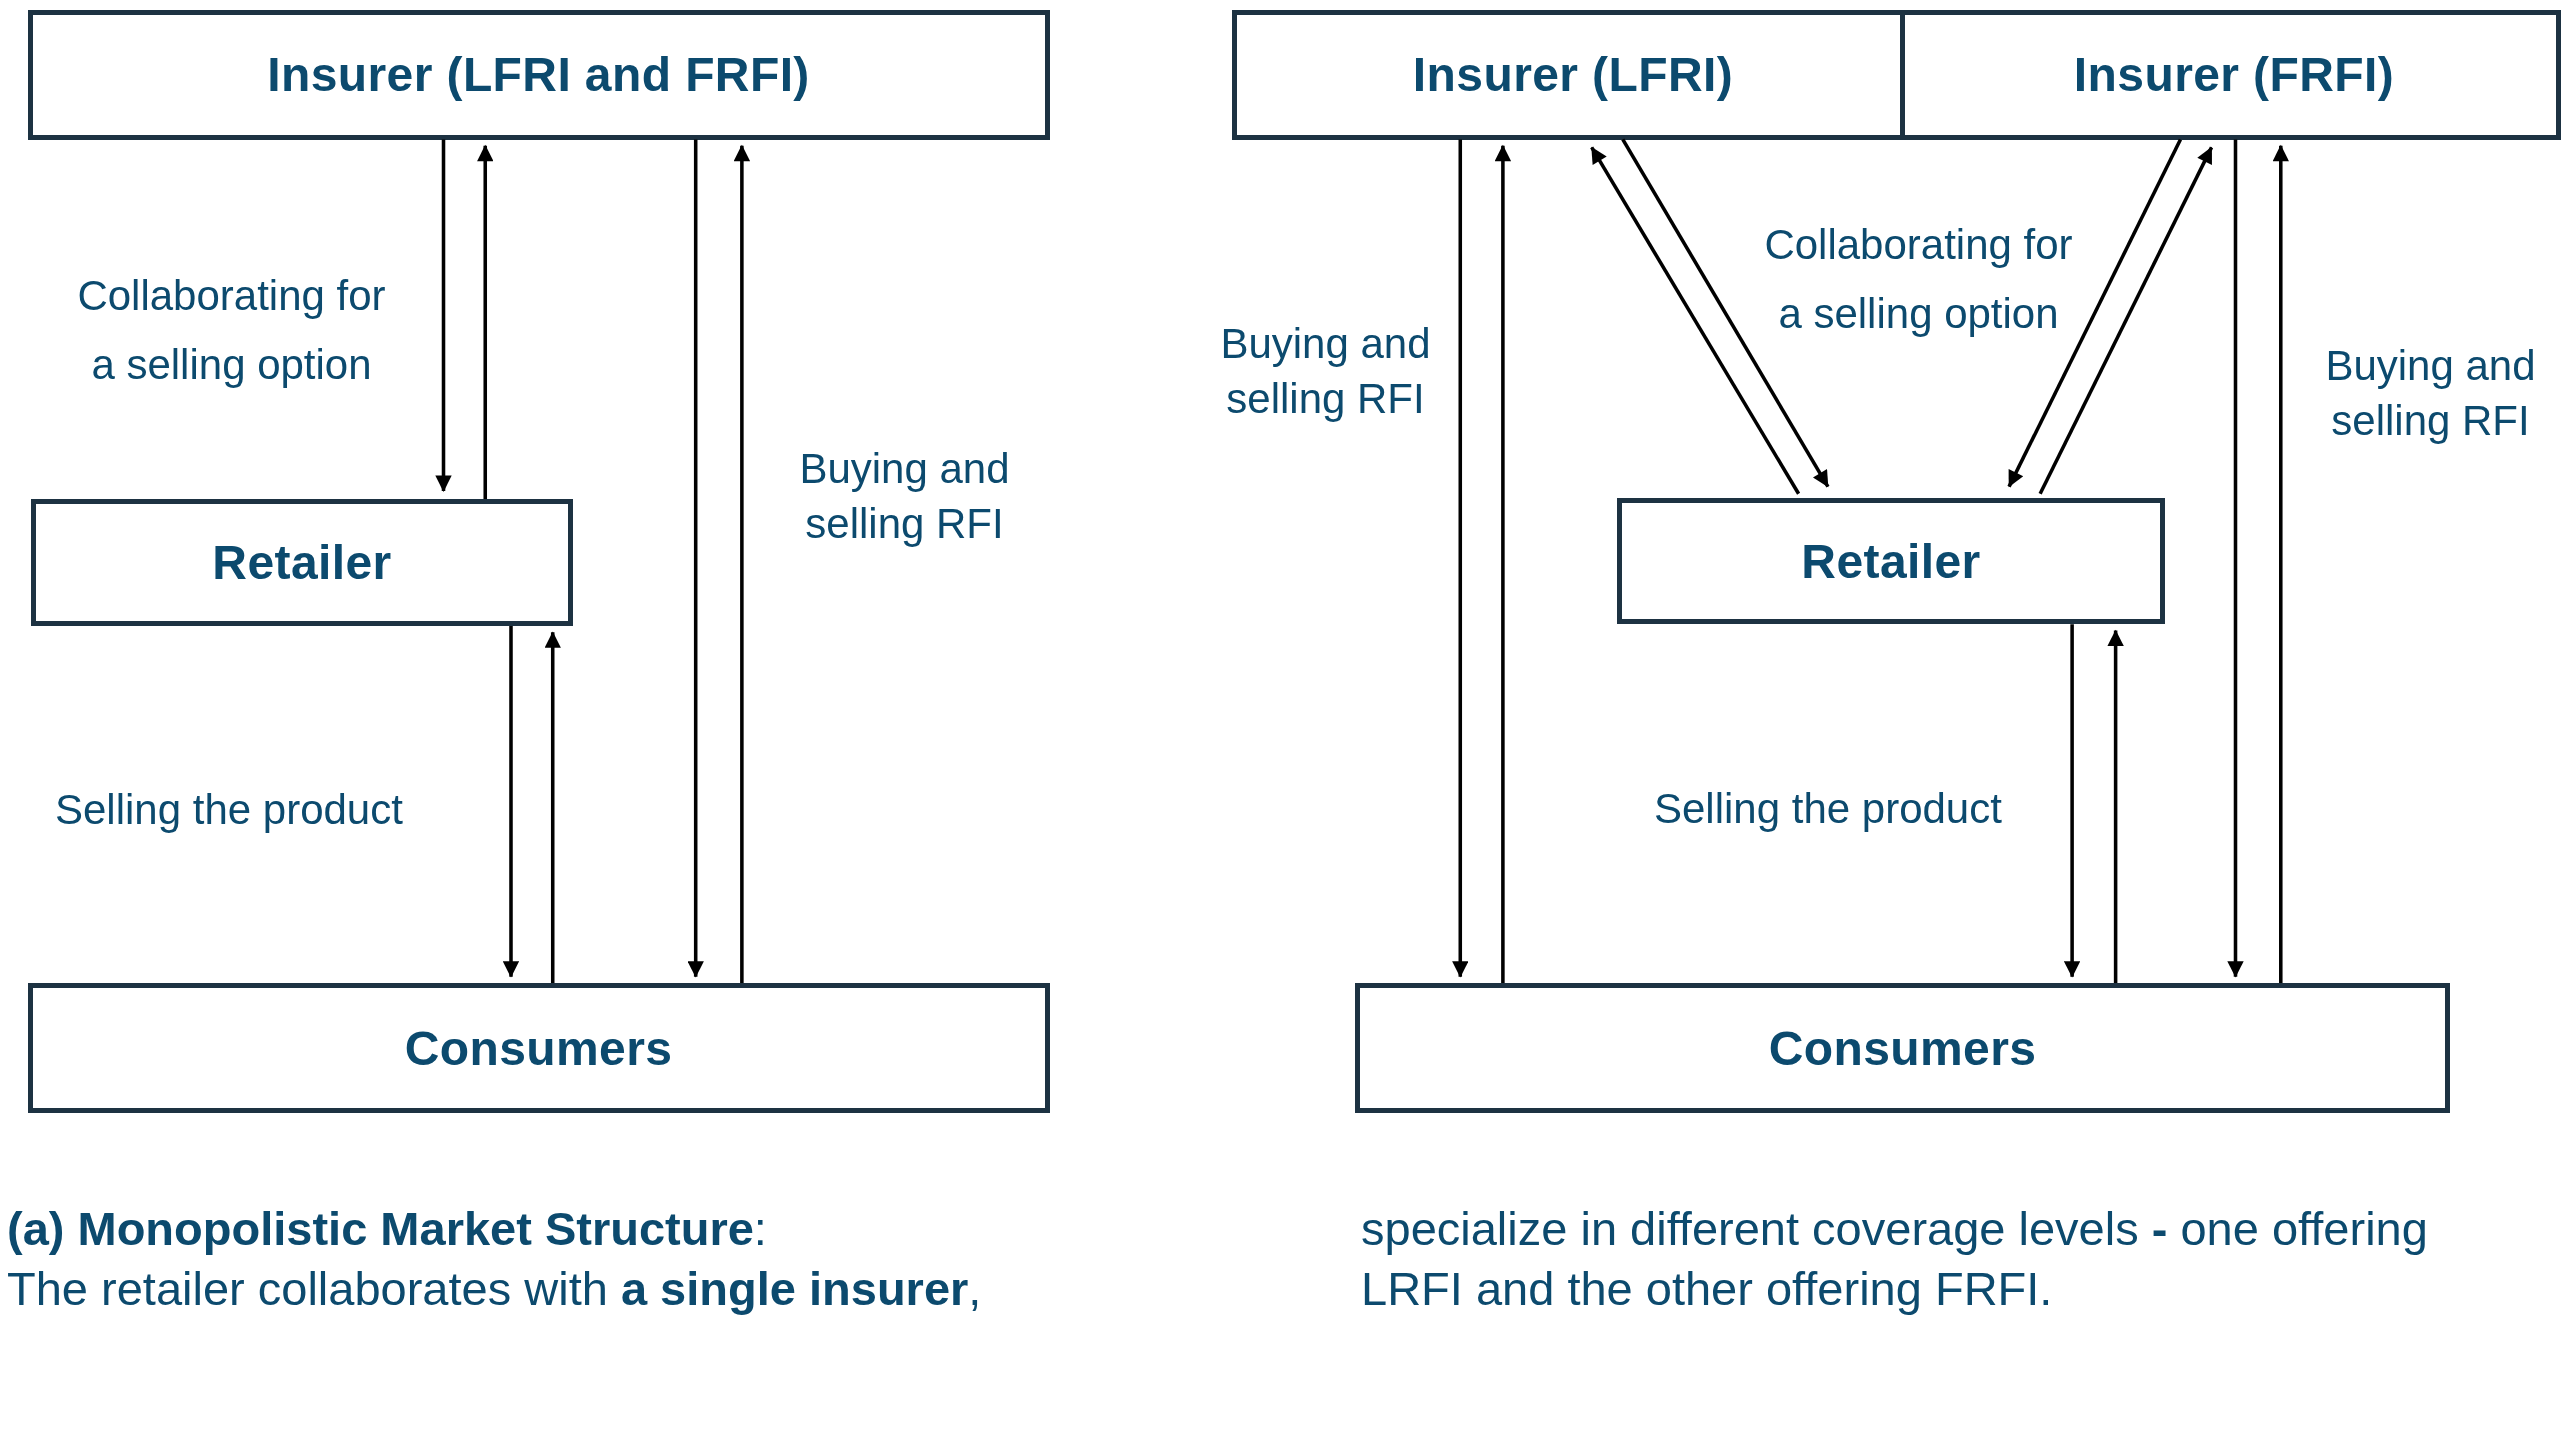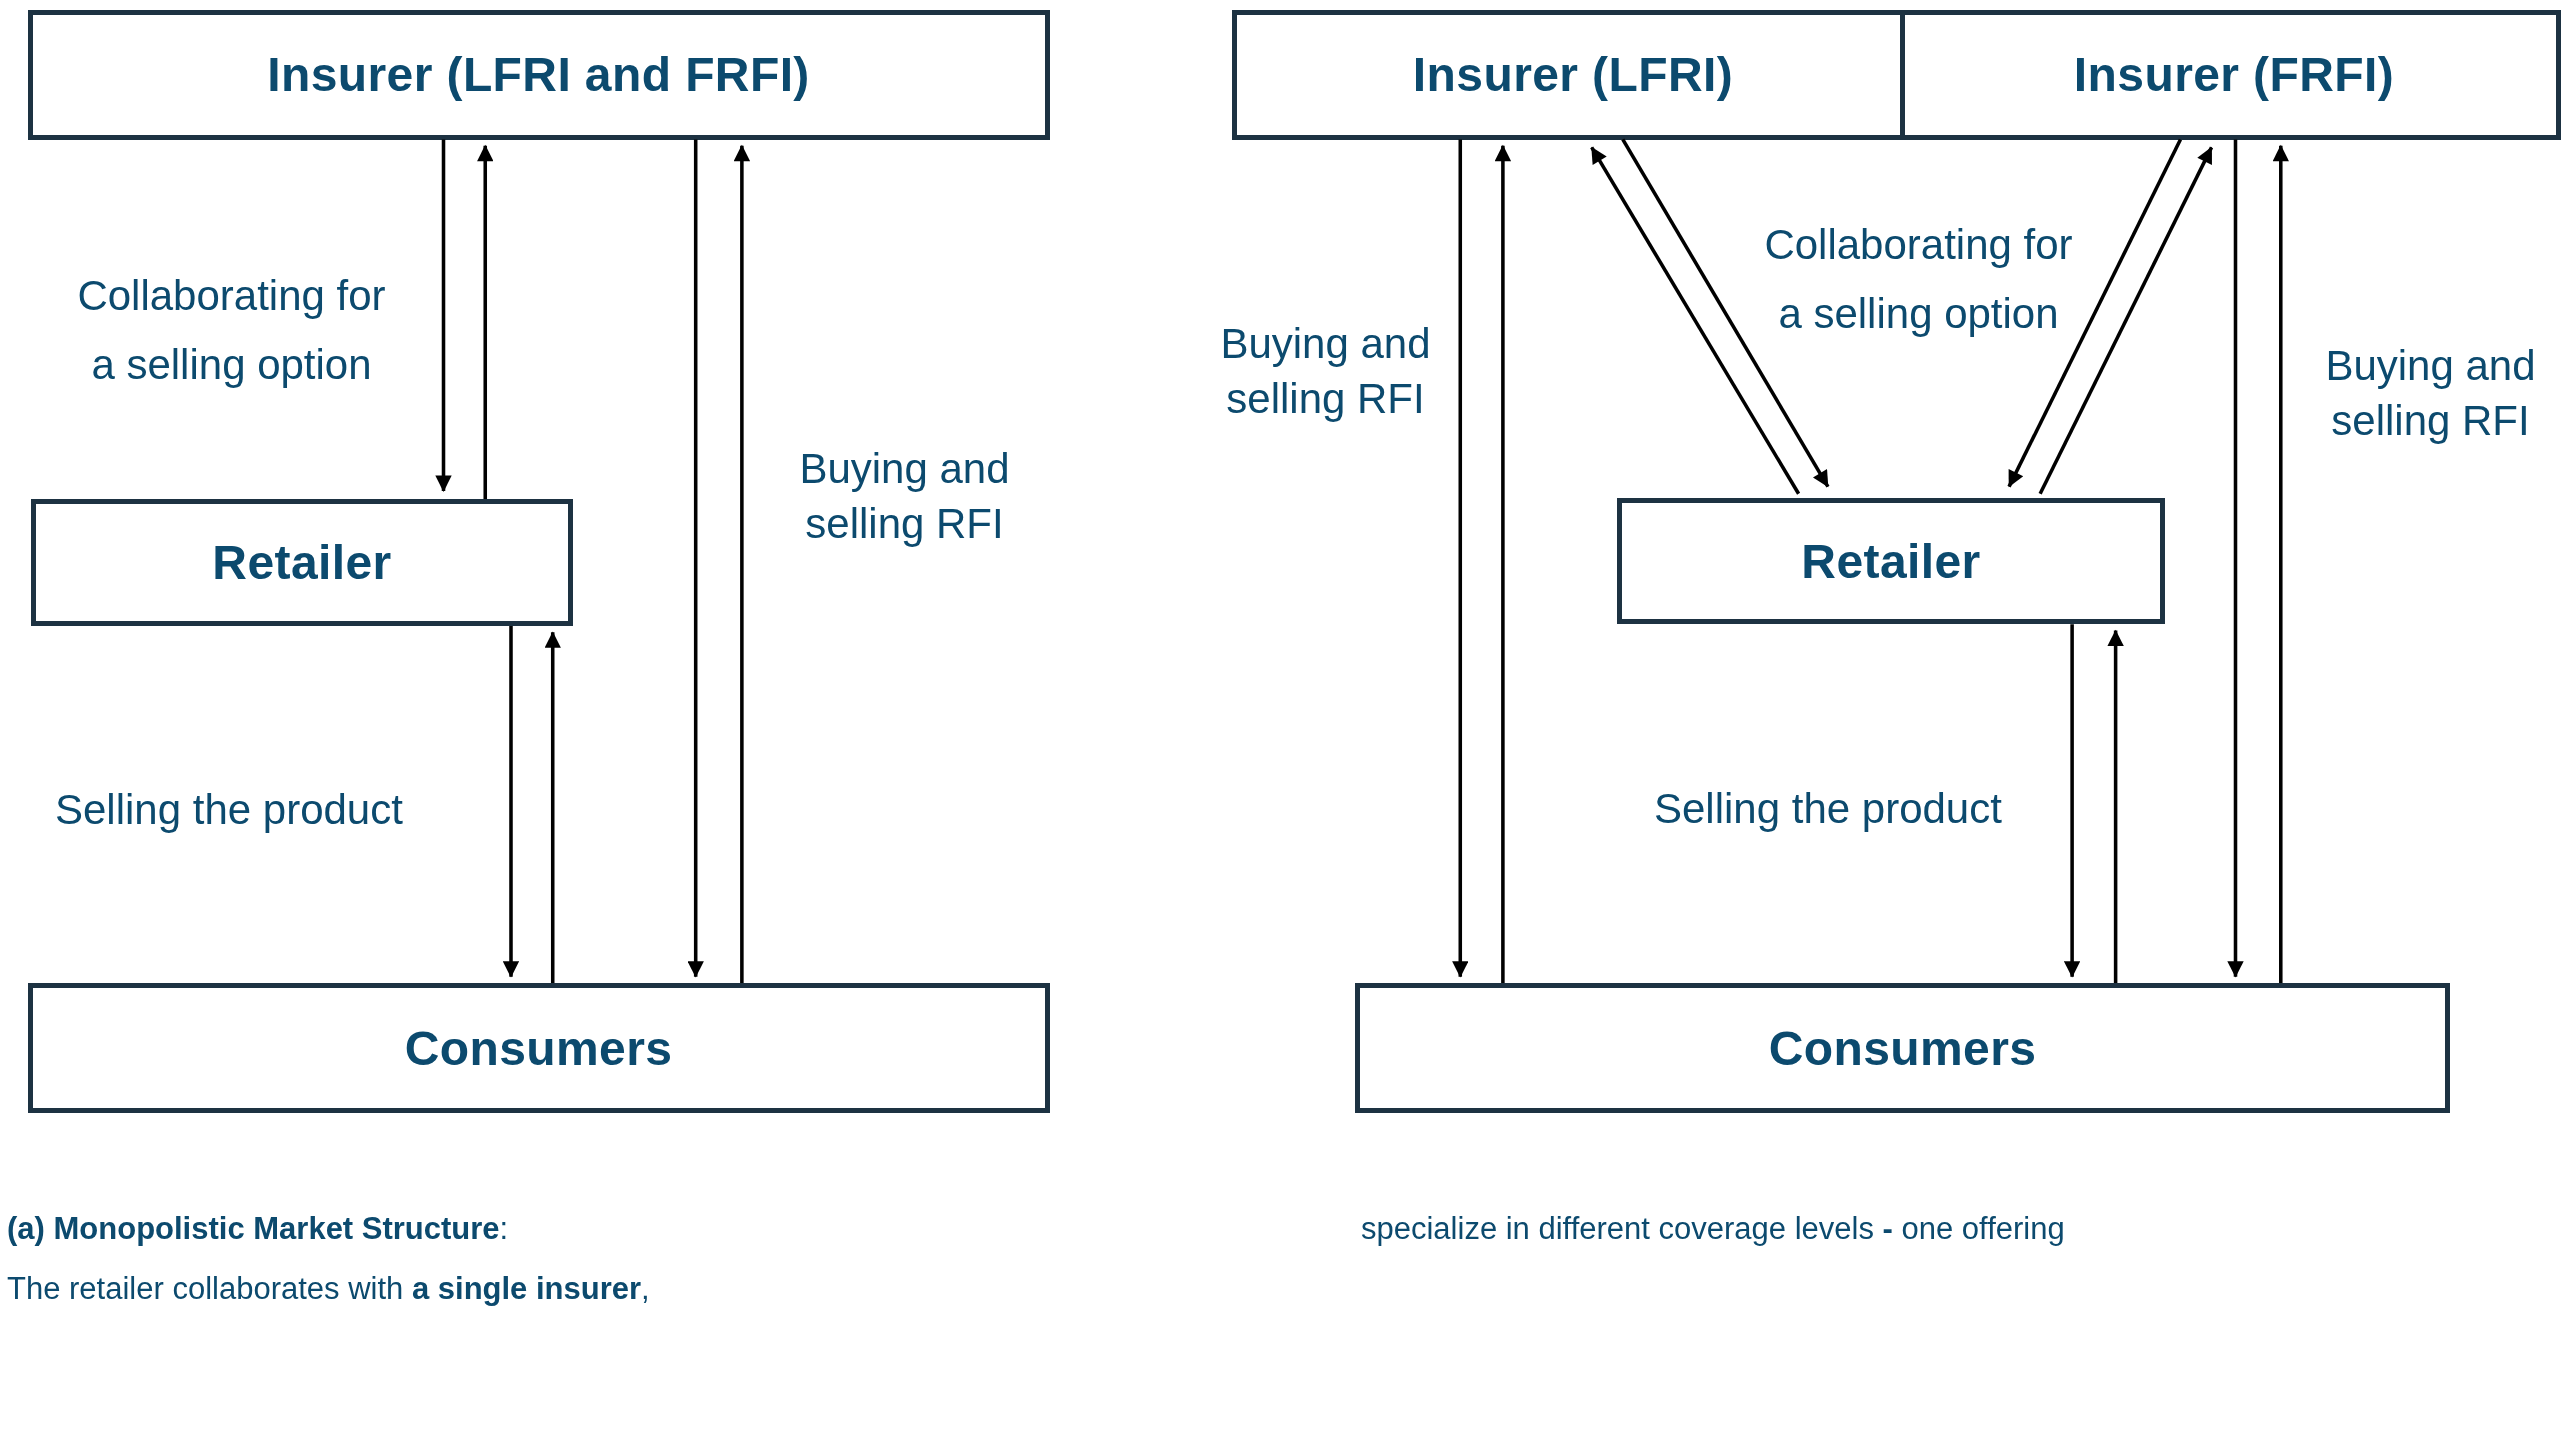--- a/index.html
+++ b/index.html
@@ -46,21 +46,21 @@
     white-space: nowrap;
   }
   .flow-label.wide-gap {
     line-height: 69px;
   }
   .flow-label.left-align {
     text-align: left;
   }
   .caption {
     position: absolute;
-    font-size: 31px;
+    font-size: 47px;
     line-height: 60px;
     z-index: 1;
   }
   .caption .cap-line { display: block; white-space: nowrap; }
   .caption b { font-weight: bold; }
   svg line { stroke: #000000; stroke-width: 4px; }
 </style>
 </head>
 <body>
 
@@ -127,20 +127,21 @@
     <div>Buying and</div>
     <div>selling RFI</div>
   </div>
 
   <div class="flow-label left-align" style="left:1654px; top:781px;">
     <div>Selling the product</div>
   </div>
 
   <div class="caption" style="left:1361px; top:1199px; width:1215px;">
     <span class="cap-line"><span>specialize in different coverage levels </span><b>-</b><span> one offering</span></span>
+    <span class="cap-line">LRFI and the other offering FRFI.</span>
   </div>
 
   <svg id="arrow-layer" viewBox="0 0 2900 1634" xmlns="http://www.w3.org/2000/svg" style="z-index:3;">
     <defs>
       <marker id="ah" viewBox="0 0 10 10" refX="9.5" refY="5" markerWidth="11" markerHeight="4.6" orient="auto-start-reverse">
         <path d="M 0 0 L 10 5 L 0 10 z" fill="#000000"></path>
       </marker>
     </defs>
 
     <line x1="499" y1="157" x2="499" y2="553" marker-end="url(#ah)"></line>

